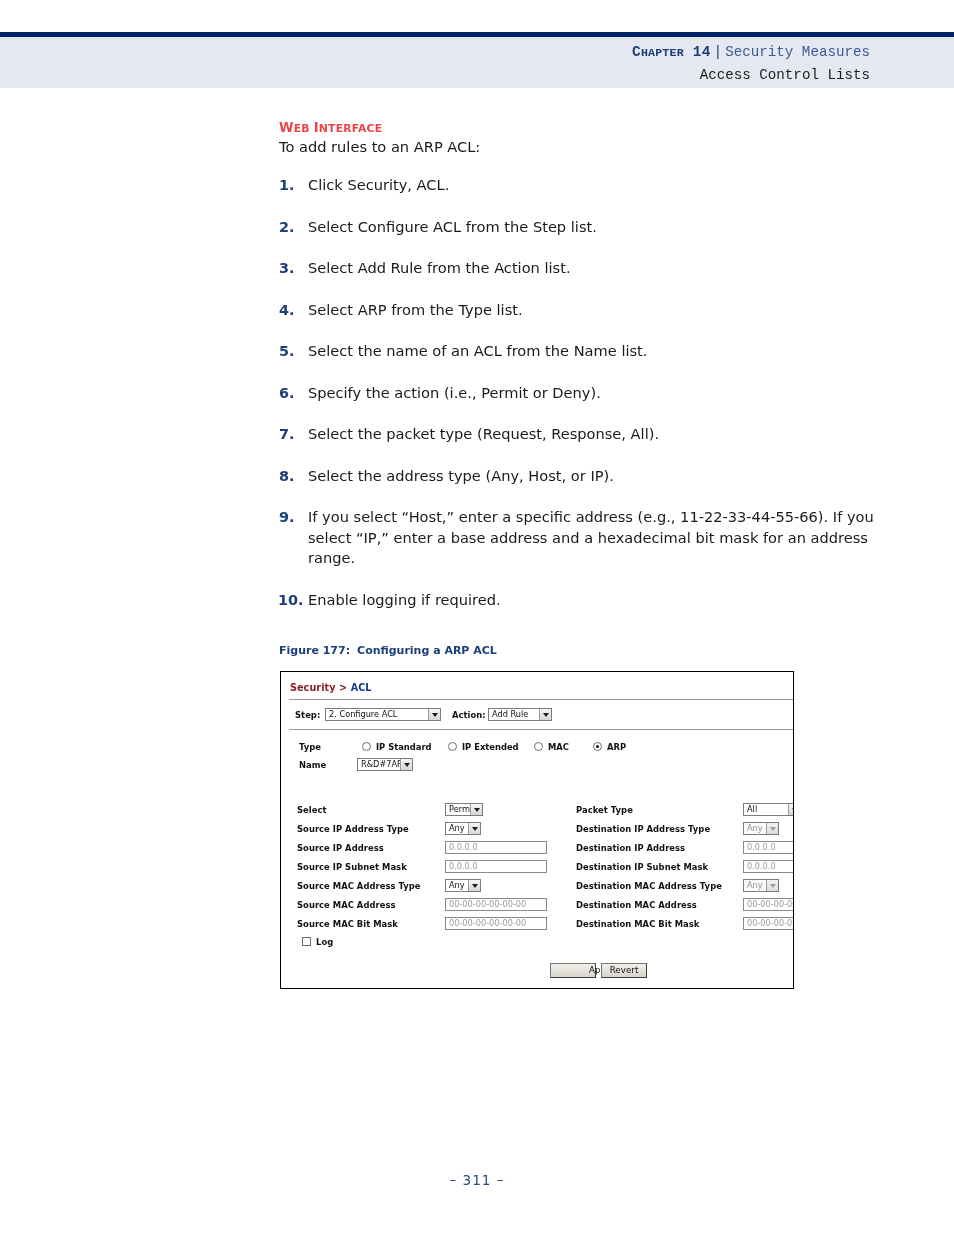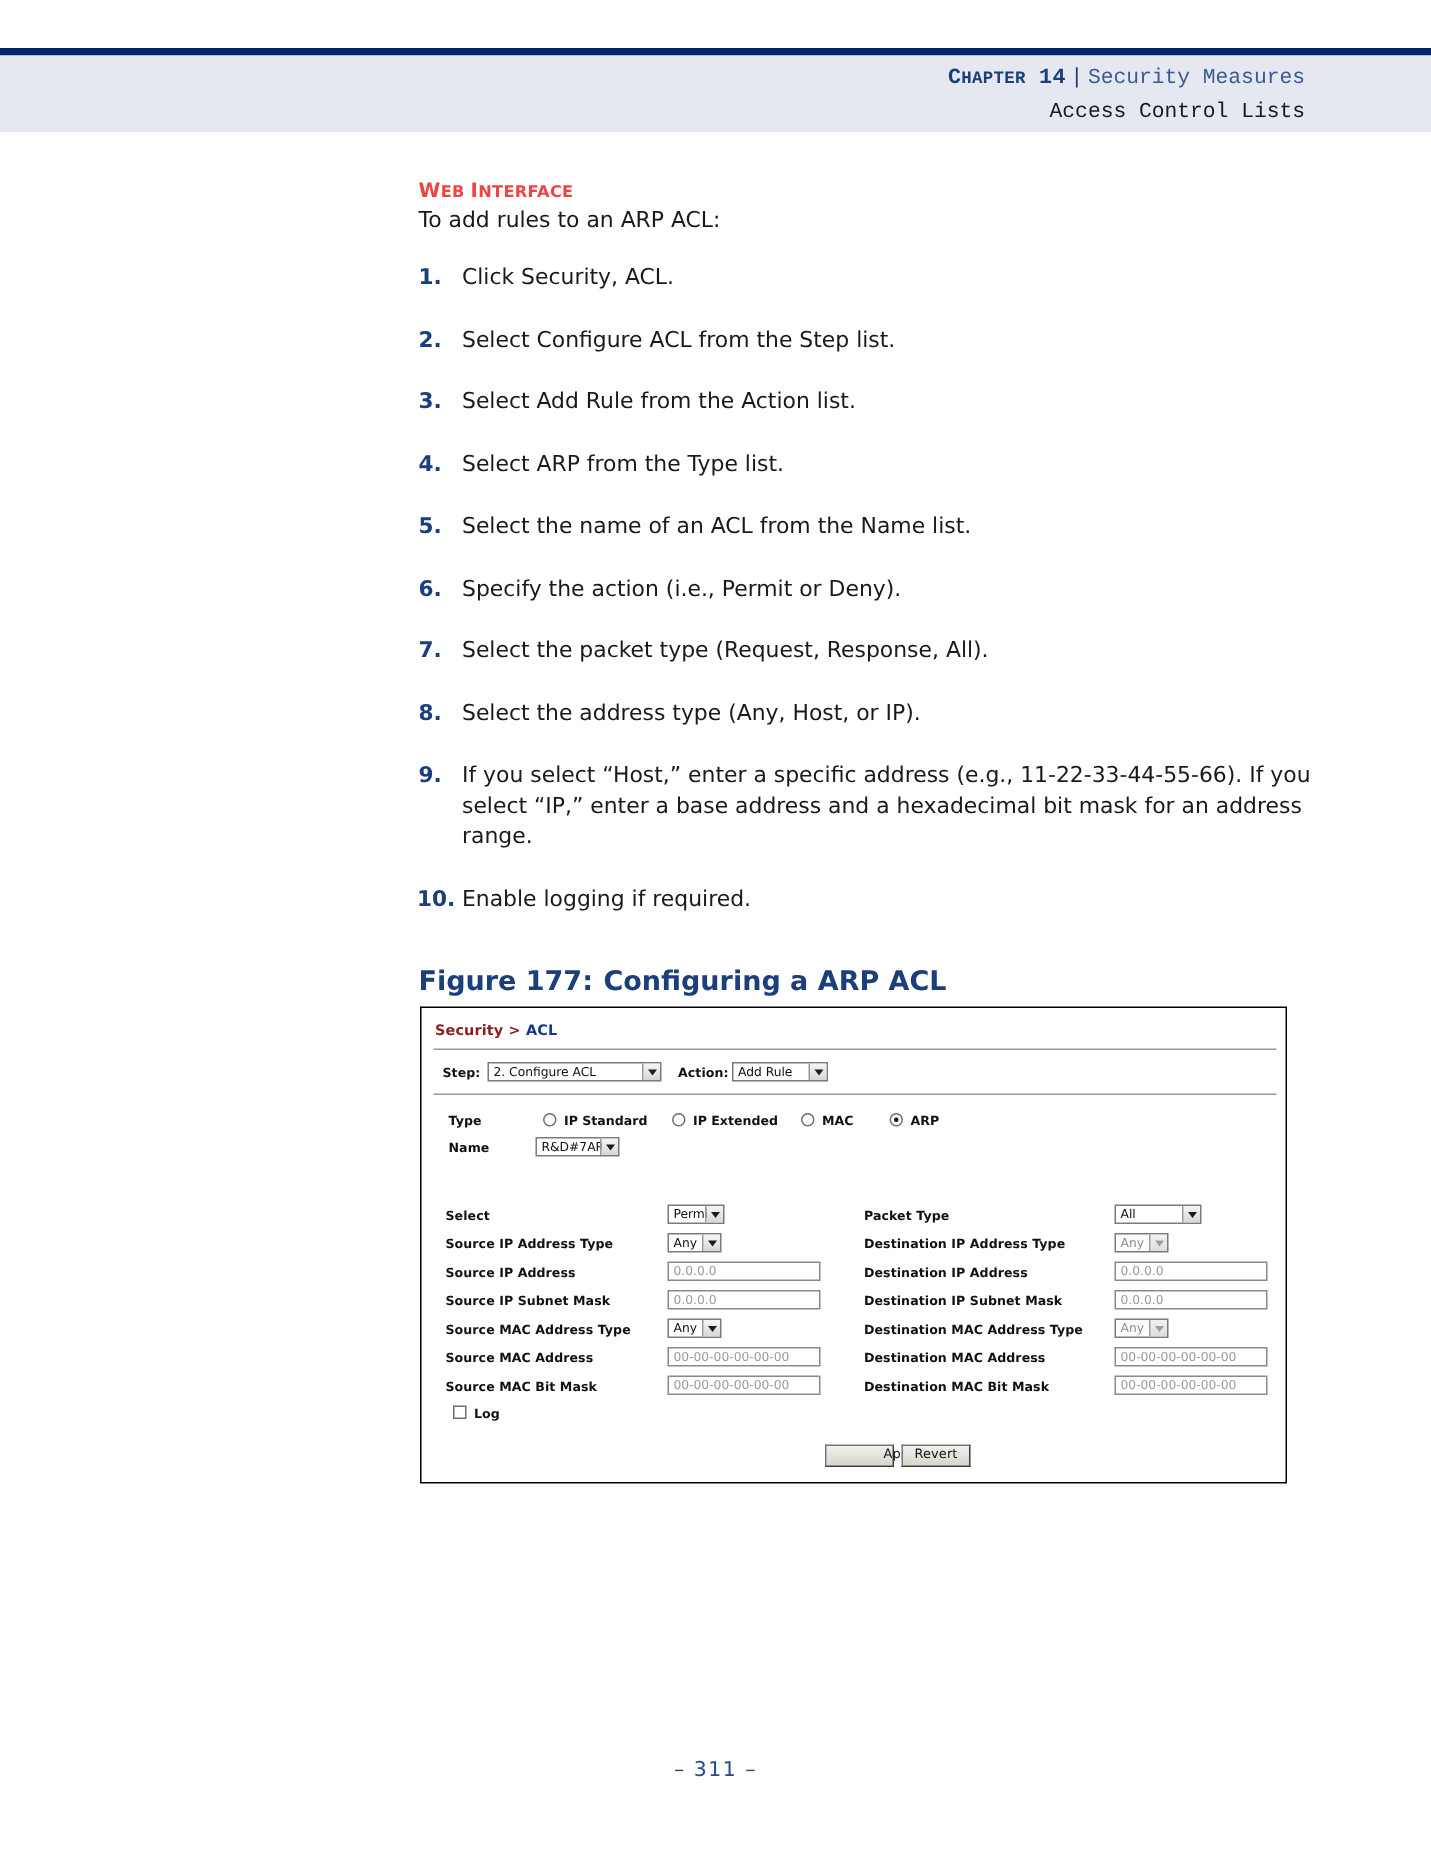--- a/index.html
+++ b/index.html
@@ -98,30 +98,30 @@
   ol.steps li.wide { padding-left: 29px; }
   ol.steps li.wide .num { left: -1px; }
 
   
   #figure-caption {
     position: absolute;
     top: 644px;
     left: 279px;
     color: #1b3f7a;
     font-weight: bold;
-    font-size: 18px;
+    font-size: 11px;
   }
   #figure-caption .fignum { margin-right: 7px; }
 
   
   #figure {
     position: absolute;
     top: 671px;
     left: 280px;
-    width: 578px;
+    width: 514px;
     height: 318px;
     background: #ffffff;
     border: 1.5px solid #000000;
     box-sizing: border-box;
     font-family: "DejaVu Sans", "Liberation Sans", sans-serif;
   }
   #fig-inner {
     position: absolute;
     inset: 0;
     overflow: hidden;

